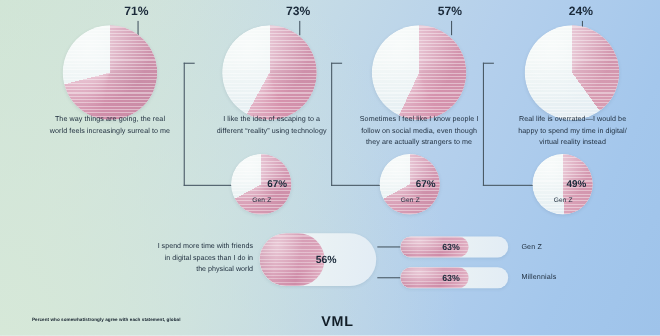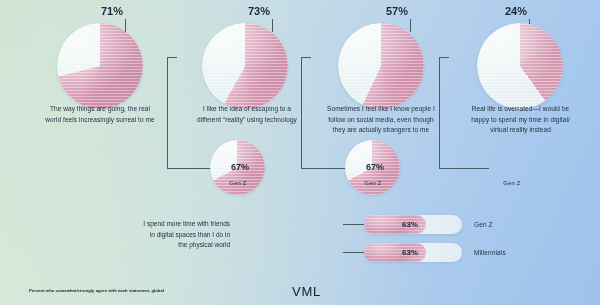--- a/index.html
+++ b/index.html
@@ -24,21 +24,21 @@
        box-shadow:0 1px 3px rgba(60,80,100,.13);}
   .pie .base{position:absolute;inset:0;border-radius:50%;
       background:linear-gradient(150deg,#f4f9f6 0%,#eaf2f3 45%,#e4edf4 100%);}
   .pie .seg{position:absolute;inset:0;border-radius:50%;}
   .pie .tex{position:absolute;inset:0;border-radius:50%;
       background:repeating-linear-gradient(0deg,rgba(255,255,255,.40) 0 1px, rgba(255,255,255,0) 1px 3px);
       mix-blend-mode:screen;}
   .pie .gls{position:absolute;inset:0;border-radius:50%;
       background:radial-gradient(circle at 30% 22%, rgba(255,255,255,.55), rgba(255,255,255,0) 60%);}
 
-  .pct{position:absolute;font-weight:bold;color:#1b2a3a;white-space:nowrap;}
+  .pct{position:absolute;font-weight:bold;color:#1b2a3a;white-space:nowrap;margin-left:12px;}
   .pct.top{font-size:11px;}
   .pct.inpie{font-size:9px;}
 
   .stmt{position:absolute;font-size:6.5px;line-height:1.62;color:#1d2c3c;
         text-align:center;letter-spacing:.01em;}
   .genlbl{position:absolute;font-size:6px;color:#1d2c3c;text-align:center;letter-spacing:.02em;}
 
   
   .pill{position:absolute;border-radius:999px;
         background:linear-gradient(100deg,#f2f8f6 0%,#e9f1f4 55%,#e2ecf5 100%);
@@ -48,21 +48,21 @@
   .pill .fill .t{position:absolute;inset:0;border-radius:999px;
         background:repeating-linear-gradient(0deg,rgba(255,255,255,.34) 0 1px, rgba(255,255,255,0) 1px 3px);}
   .pill .fill .g{position:absolute;inset:0;border-radius:999px;
         background:radial-gradient(ellipse at 26% 22%, rgba(255,255,255,.45), rgba(255,255,255,0) 62%);}
   .pill .lbl{position:absolute;font-weight:bold;color:#1b2a3a;padding-left:16px;}
 
   .barstmt{position:absolute;font-size:6.5px;line-height:1.65;color:#1d2c3c;text-align:right;}
   .cohort{position:absolute;font-size:6.5px;color:#1d2c3c;letter-spacing:.02em;}
 
   .foot{position:absolute;font-size:4.2px;font-weight:bold;color:#16222e;letter-spacing:.01em;}
-  .brand{position:absolute;font-size:13px;font-weight:normal;color:#121e28;letter-spacing:.06em;}
+  .brand{position:absolute;font-size:13px;font-weight:bold;color:#121e28;letter-spacing:.06em;}
 </style>
 </head>
 <body>
 
 <div id="stage">
 
   <div class="pct top" style="left:101px;top:5px;">71%</div>
   <div class="ln v" style="left:125px;top:19px;height:13px;"></div>
 
   <div class="pie-wrap" style="left:57px;top:23px;">
@@ -159,28 +159,44 @@
   <div class="stmt" style="left:443px;top:104px;width:155px;">
     <div>Real life is overrated—I would be</div>
     <div>happy to spend my time in digital/</div>
     <div>virtual reality instead</div>
   </div>
 
   <div class="ln v" style="left:439px;top:57px;height:112px;"></div>
   <div class="ln h" style="left:439px;top:57px;width:10px;"></div>
   <div class="ln h" style="left:439px;top:168px;width:50px;"></div>
 
+  <div class="pie-wrap" style="left:484px;top:140px;">
+    <div class="pie" style="width:55px;height:55px;">
+      <div class="base"></div>
+      <div class="seg" style="background:conic-gradient(from 0deg, #dda7bd 0deg, #d294ac 90deg, #dba3b9 176.4deg, rgba(0,0,0,0) 176.4deg);"></div>
+      <div class="tex"></div>
+      <div class="gls"></div>
+    </div>
+    <div class="pct inpie" style="left:19px;top:22px;">49%</div>
+  </div>
   <div class="genlbl" style="left:482px;top:180px;width:60px;">Gen Z</div>
 
   <div class="barstmt" style="left:85px;top:219px;width:145px;">
     <div>I spend more time with friends</div>
     <div>in digital spaces than I do in</div>
     <div>the physical world</div>
   </div>
 
+  <div class="pill" style="left:236px;top:212px;width:106px;height:48px;">
+    <div class="fill" style="width:59px;">
+      <div class="t"></div>
+      <div class="g"></div>
+    </div>
+    <div class="lbl" style="left:35px;top:19px;font-size:9.5px;">56%</div>
+  </div>
 
   <div class="ln h" style="left:343px;top:224px;width:22px;"></div>
   <div class="ln h" style="left:343px;top:252px;width:22px;"></div>
 
   <div class="pill" style="left:364px;top:215px;width:98px;height:19px;">
     <div class="fill" style="width:62px;">
       <div class="t"></div>
       <div class="g"></div>
     </div>
     <div class="lbl" style="left:22px;top:5px;font-size:8px;">63%</div>

